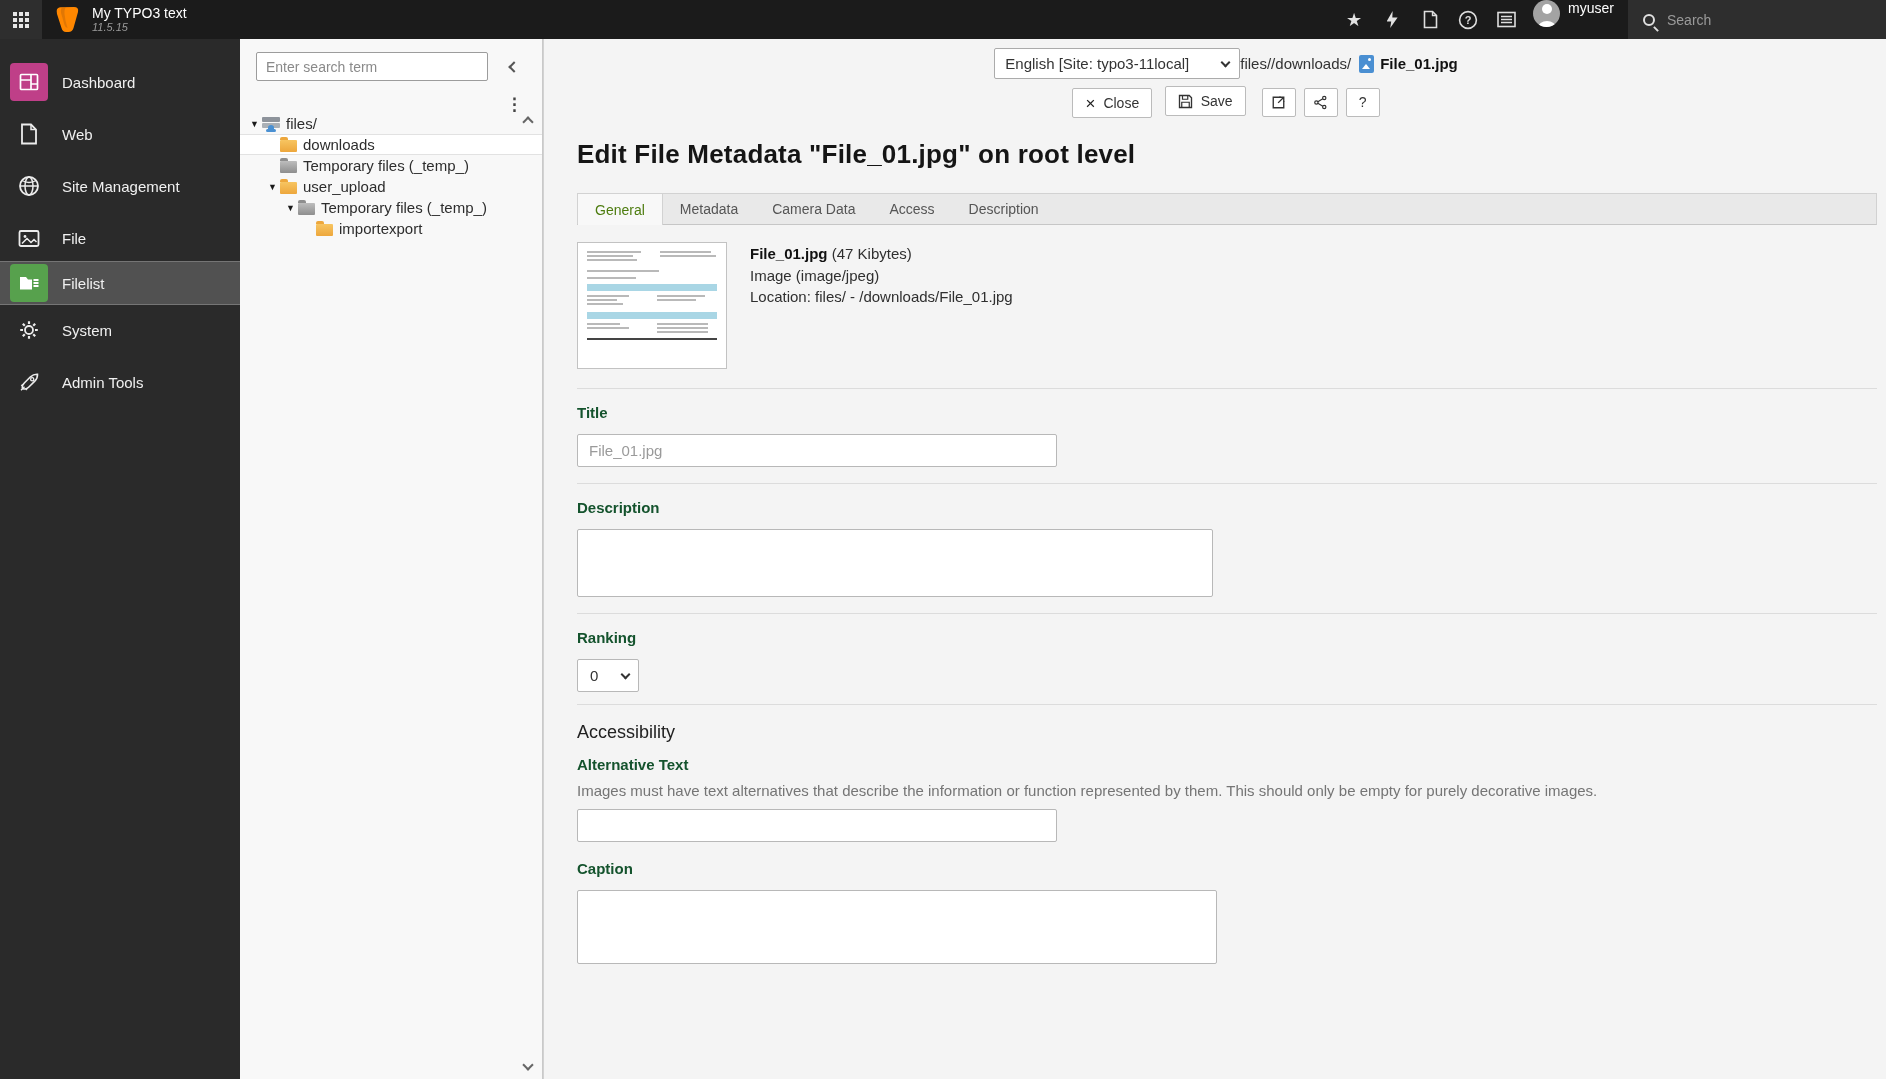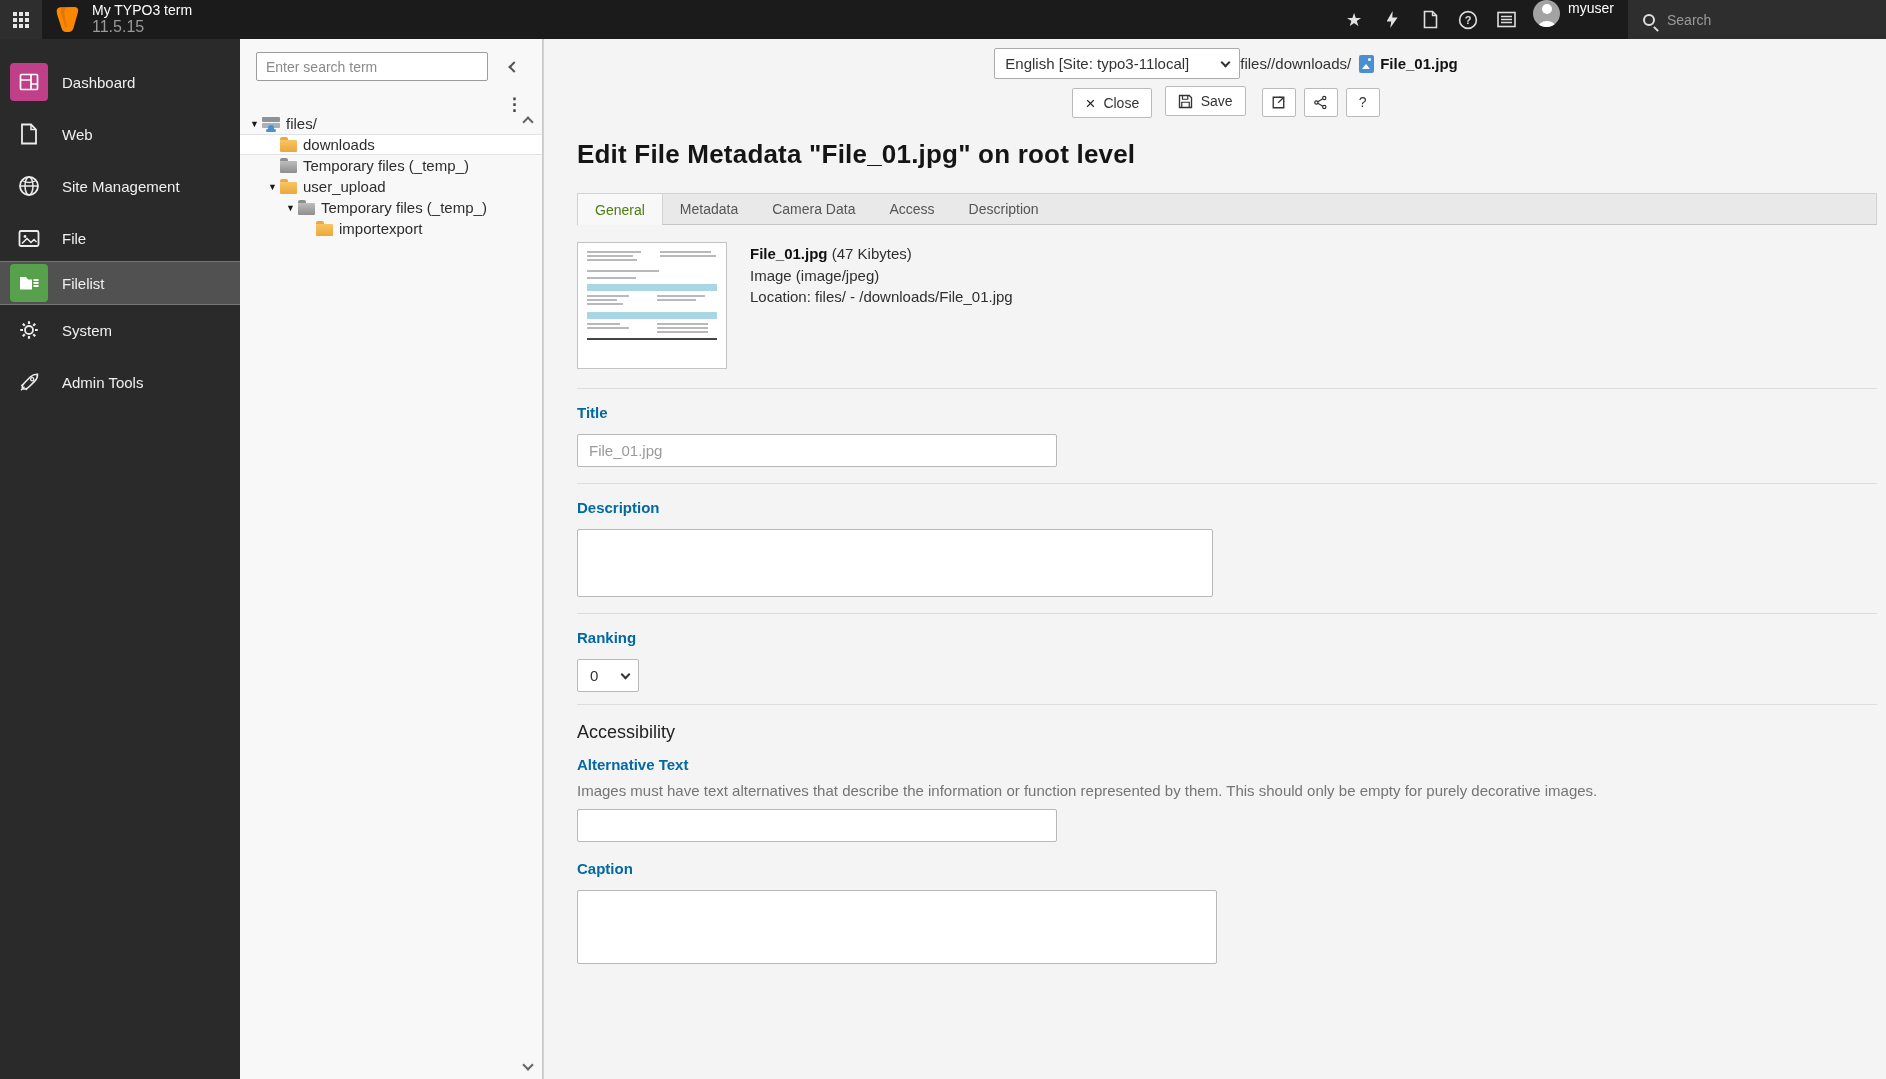--- a/index.html
+++ b/index.html
@@ -10,21 +10,21 @@
   }
 
   
   .topbar { position:absolute; top:0; left:0; right:0; height:39px; background:#1b1b1b; display:flex; align-items:center; z-index:10; }
   .modules-btn { width:42px; height:39px; display:flex; align-items:center; justify-content:center; background:#2e2e2e; cursor:pointer; }
   .grid9 { display:grid; grid-template-columns:repeat(3,4px); grid-gap:2px; }
   .grid9 i { width:4px; height:4px; background:#e6e6e6; }
   .logo { margin-left:13px; width:26px; height:28px; display:flex; align-items:center; }
   .site-info { margin-left:11px; line-height:1.15; }
   .site-name { color:#ffffff; font-size:14px; }
-  .site-version { color:#9a9a9a; font-size:16px; }
+  .site-version { color:#9a9a9a; font-size:11px;font-style:italic; }
   .topbar-right { margin-left:auto; display:flex; align-items:center; height:100%; }
   .tb-item { width:38px; height:39px; display:flex; align-items:center; justify-content:center; cursor:pointer; }
   .star-glyph { color:#e2e2e2; font-size:18px; }
   .bolt { width:11px; height:17px; background:#e2e2e2; clip-path:polygon(55% 0,0 62%,42% 62%,33% 100%,100% 38%,52% 38%); }
   .tb-user { display:flex; align-items:flex-start; height:100%; padding:0 14px 0 8px; cursor:pointer; }
   .avatar { width:27px; height:27px; border-radius:50%; background:#a3a3a3; position:relative; overflow:hidden; }
   .avatar::before { content:''; position:absolute; top:4px; left:8.5px; width:10px; height:10px; border-radius:50%; background:#fff; }
   .avatar::after { content:''; position:absolute; bottom:-8px; left:4.5px; width:18px; height:14px; border-radius:50%; background:#fff; }
   .tb-username { color:#fff; font-size:14px; margin-left:8px; }
   .search-seg { width:258px; height:39px; background:#2e2e2e; display:flex; align-items:center; padding-left:15px; cursor:text; }
@@ -109,21 +109,21 @@
   .thumb-head > div { width:44%; }
   .cyanbar { height:7px; background:#a9d6e5; margin:5px 0 4px; }
   .thumb-cols { display:flex; justify-content:space-between; }
   .thumb-cols > div { width:46%; }
   .thumb-footer { border-bottom:2px solid #444; padding-bottom:3px; }
   .fi-text { margin-left:23px; font-size:15px; color:#2f2f2f; line-height:1.18; padding-top:3px; }
   .fi-text .row { margin-bottom:4px; }
   .fi-name { font-weight:bold; color:#111; }
 
   .fsection { border-top:1px solid #dcdcdc; padding:15px 0 16px; }
-  .flabel { font-weight:bold; font-size:15px; color:#0369a1; display:block; }
+  .flabel { font-weight:bold; font-size:15px; color:#14532d; display:block; }
   .fctrl { margin-top:13px; }
   .txt-input { width:480px; height:33px; border:1px solid #b8b8b8; border-radius:2px; background:#fff; padding:0 11px; font-size:15px; color:#333; font-family:inherit; }
   .txt-input::placeholder { color:#9a9a9a; }
   .txt-area { width:636px; height:68px; border:1px solid #b8b8b8; border-radius:2px; background:#fff; padding:8px 11px; font-size:15px; color:#3c3c3c; font-family:inherit; resize:none; display:block; }
   .txt-area.kw { border:1px solid #7ba7c3; }
   .rank-wrap { position:relative; width:62px; }
   .rank-select { width:62px; height:33px; border:1px solid #b8b8b8; border-radius:2px; background:#fff; font-size:15px; color:#333; padding:0 24px 0 12px; appearance:none; -webkit-appearance:none; font-family:inherit; }
   .rank-wrap .sel-chev { position:absolute; right:10px; top:12px; width:7px; height:7px; border-right:2px solid #333; border-bottom:2px solid #333; transform:rotate(45deg); pointer-events:none; }
   .acc-heading { font-size:18px; font-weight:normal; color:#222; }
   .acc-sub { margin-top:13px; }
@@ -147,21 +147,21 @@
         <i></i>
       </span>
   </div>
   <div class="logo">
     <svg class="icon-svg" width="25" height="27" viewBox="0 0 25 27">
       <path d="M2 8 Q0.5 2 5 1.2 L19 1 Q24 1 23 6 L18.5 22 Q17.3 26 13.5 26 L11 26 Q7.6 26 6.5 22 Z" fill="#ff8700"></path>
       <path d="M7.5 1.1 Q5.2 3 6.2 7.5 L9.5 19 Q10.5 22 12.5 22 Q10 14 9.5 8 Q9.2 3 11 1.1 Z" fill="#c96a07" opacity="0.55"></path>
     </svg>
   </div>
   <div class="site-info">
-    <div class="site-name">My TYPO3 term</div>
+    <div class="site-name">My TYPO3 text</div>
     <div class="site-version">11.5.15</div>
   </div>
   <div class="topbar-right">
     <div class="tb-item">
         <span class="star-glyph">★</span>
       </div>
     <div class="tb-item">
         <span class="bolt"></span>
       </div>
     <div class="tb-item">

